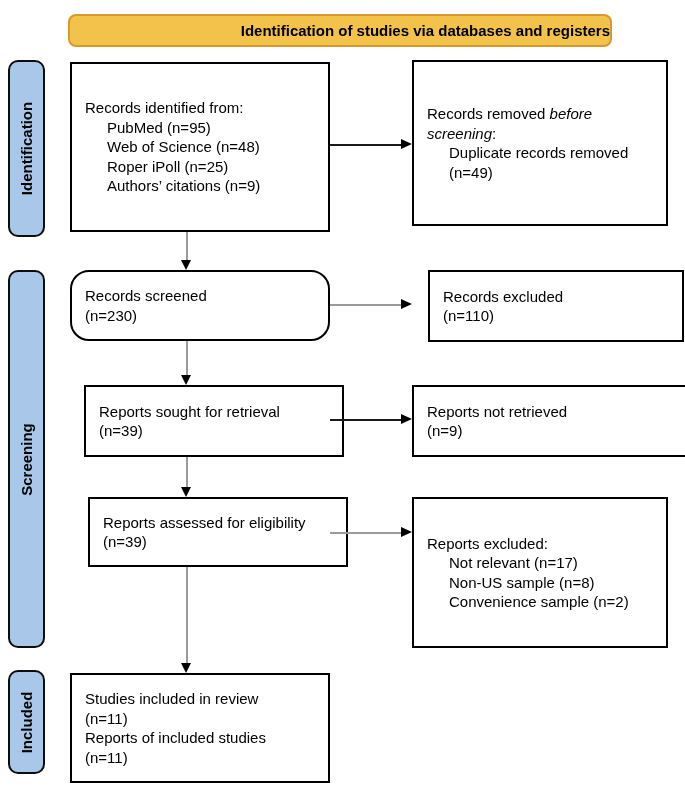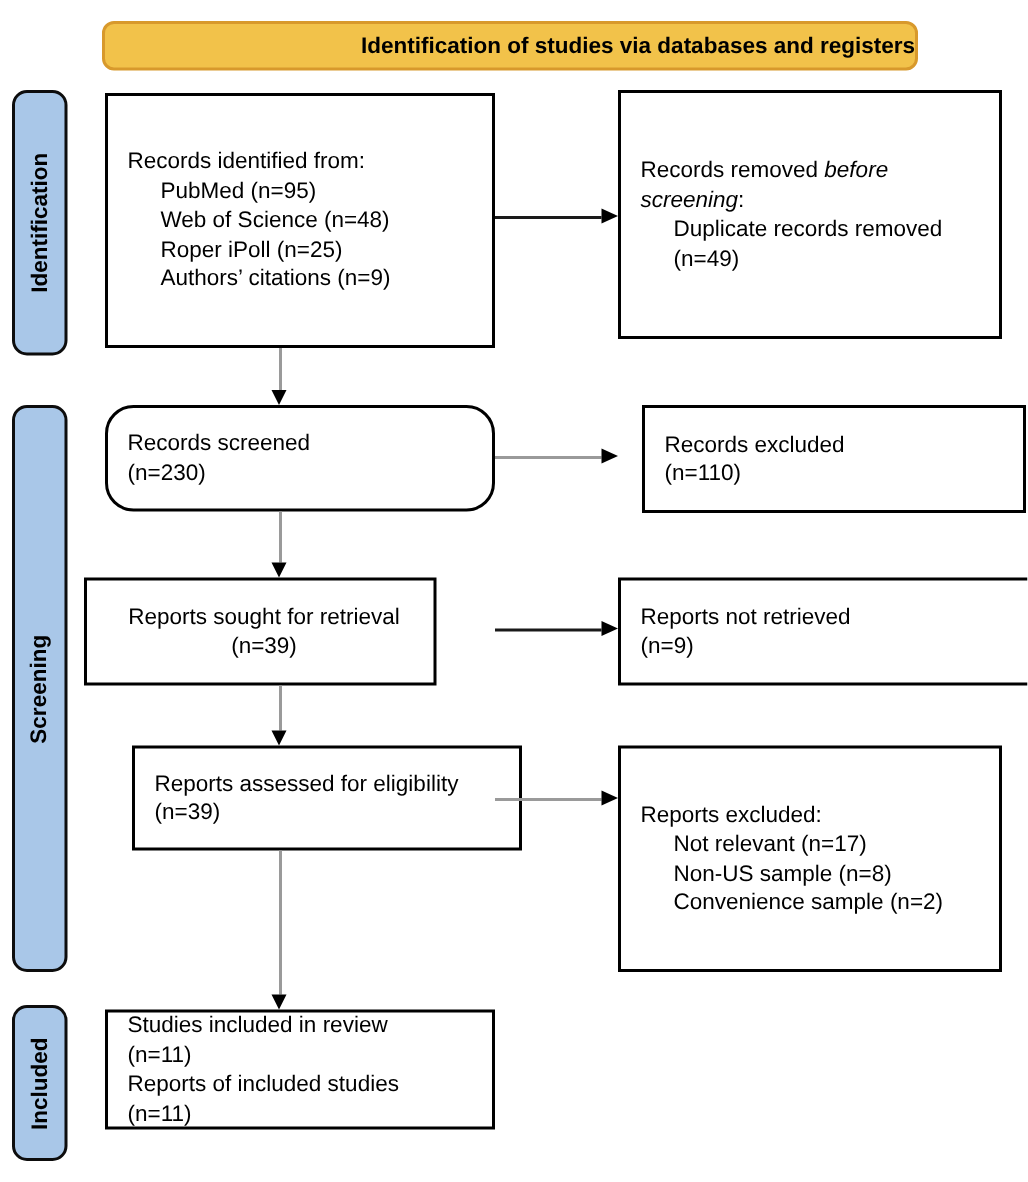--- a/index.html
+++ b/index.html
@@ -55,25 +55,25 @@
     font-size: 15px; line-height: 19.5px; color: #000000;
   }
   .box .line { white-space: nowrap; }
   .box .line.indent { padding-left: 22px; }
   .it { font-style: italic; }
 
   #box-records-identified    { left: 70px;  top: 62px;  width: 260px; height: 170px; }
   #box-records-removed       { left: 412px; top: 60px;  width: 256px; height: 166px; }
   #box-records-screened      { left: 70px;  top: 270px; width: 260px; height: 71px; border-radius: 19px; }
   #box-records-excluded      { left: 412px; top: 270px; width: 256px; height: 72px; margin-left: 16px; }
-  #box-reports-sought        { left: 56px;  top: 385px; width: 235px; height: 72px; text-align: center; }
+  #box-reports-sought        { left: 84px;  top: 385px; width: 260px; height: 72px; }
   #box-reports-not-retrieved { left: 412px; top: 385px; width: 305px; height: 72px; }
   #box-reports-assessed      { left: 70px;  top: 497px; width: 260px; height: 70px; margin-left: 18px; }
   #box-reports-excluded      { left: 412px; top: 497px; width: 256px; height: 151px; }
-  #box-studies-included      { left: 70px;  top: 673px; width: 260px; height: 80px; }
+  #box-studies-included      { left: 70px;  top: 673px; width: 260px; height: 110px; }
 
   
   .hline { position: absolute; height: 1.5px; }
   .vline { position: absolute; width: 1.5px; }
   .gray  { background: var(--line_gray); }
   .black { background: var(--line_black); }
 
   .head-right {
     position: absolute; width: 0; height: 0;
     border-top: 5.5px solid transparent;

